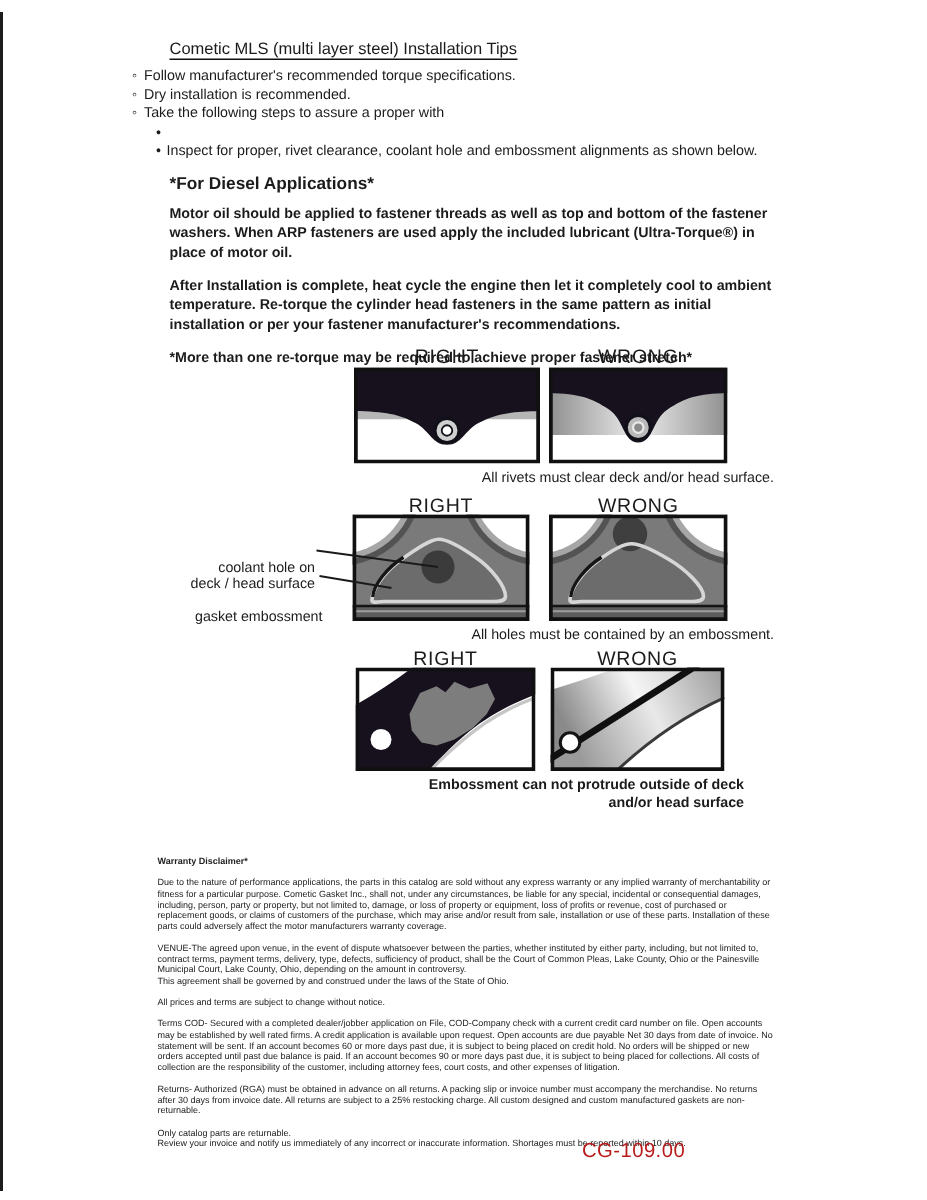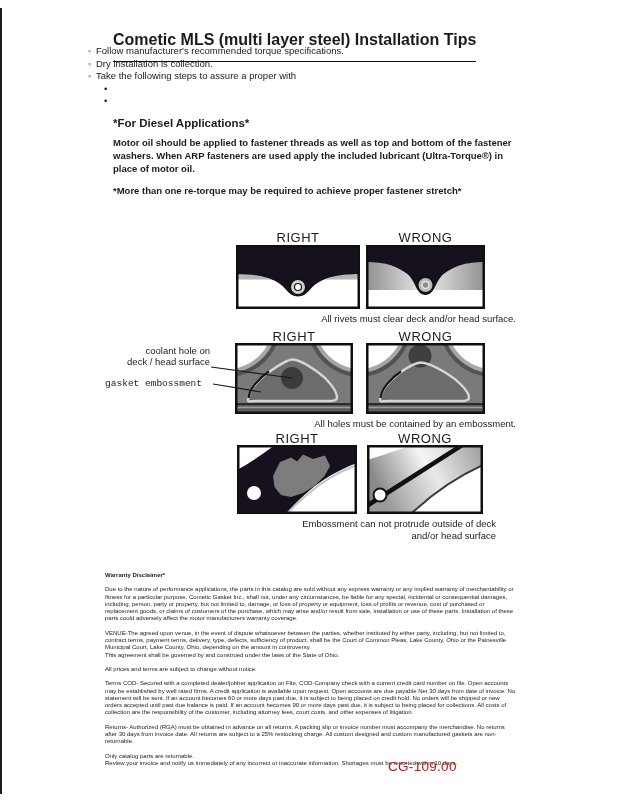--- a/index.html
+++ b/index.html
@@ -3,36 +3,36 @@
 <meta charset="utf-8">
 <style>
   html,body{margin:0;padding:0;background:#e8e8e8;}
   .page{
     position:relative;width:618px;height:800px;background:#ffffff;
     font-family:"Liberation Sans","DejaVu Sans",sans-serif;color:#1b1b1b;
     overflow:hidden;margin:0 auto;
   }
   .edge-line{position:absolute;left:0;top:8px;width:1.5px;height:786px;background:#1c1c1c;}
   .doc-title{
-    position:absolute;left:113px;top:20px;font-size:16px;font-weight:bold;
-    border-bottom:1.6px solid #111;padding-bottom:12px;white-space:nowrap;
+    position:absolute;left:113px;top:20px;font-size:11px;font-weight:normal;
+    border-bottom:1.6px solid #111;padding-bottom:0;white-space:nowrap;
   }
   .bullets{position:absolute;left:88px;top:45px;width:460px;font-size:9.5px;line-height:12.6px;}
   .sub-bullets{position:absolute;left:104px;top:83px;width:450px;font-size:9.5px;line-height:12.4px;}
   .b-row{display:flex;}
   .marker{width:8px;flex:0 0 8px;}
   .sub-bullets .marker{width:7px;flex:0 0 7px;}
   .diesel{position:absolute;left:113px;top:117px;width:408px;font-size:9.5px;line-height:13px;}
   .diesel h2{font-size:11.5px;font-weight:bold;margin:0 0 6px 0;}
   .diesel p{margin:0 0 9px 0;font-weight:bold;}
   .fig-label{position:absolute;font-size:13px;font-weight:normal;text-align:center;letter-spacing:0.5px;}
   .fig-box{position:absolute;}
   .fig-box svg{display:block;}
   .fig-caption{position:absolute;font-size:9.5px;line-height:11.5px;white-space:pre-line;text-align:right;}
-  .side-label{position:absolute;font-size:9.5px;line-height:11px;text-align:right;white-space:pre-line;}
+  .side-label{position:absolute;font-size:9.5px;line-height:11px;text-align:right;white-space:pre-line;margin-top:28px;}
   .leader-overlay{position:absolute;left:120px;top:330px;pointer-events:none;}
   .disclaimer{position:absolute;left:105px;top:572px;width:412px;font-size:6px;line-height:7.3px;color:#222;}
   .disclaimer h3{font-size:6px;margin:0 0 7px 0;font-weight:bold;}
   .disclaimer p{margin:0 0 7px 0;white-space:pre-line;}
   .page-ref{position:absolute;left:388px;top:759px;font-size:13.5px;letter-spacing:0.3px;color:#b91c1c;}
 </style>
 </head>
 <body>
 
 <div class="page">
@@ -40,40 +40,42 @@
 
   <h1 class="doc-title">Cometic MLS (multi layer steel) Installation Tips</h1>
 
   <div class="bullets">
     <div class="b-row">
       <span class="marker">◦</span>
       <span>Follow manufacturer's recommended torque specifications.</span>
     </div>
     <div class="b-row">
       <span class="marker">◦</span>
-      <span>Dry installation is collection.</span>
+      <span>Dry installation is recommended.</span>
     </div>
     <div class="b-row">
       <span class="marker">◦</span>
       <span>Take the following steps to assure a proper with</span>
     </div>
   </div>
 
   <div class="sub-bullets">
     <div class="b-row">
       <span class="marker">•</span>
     </div>
     <div class="b-row">
       <span class="marker">•</span>
+      <span>Inspect for proper, rivet clearance, coolant hole and embossment alignments as shown below.</span>
     </div>
   </div>
 
   <div class="diesel">
     <h2>*For Diesel Applications*</h2>
     <p>Motor oil should be applied to fastener threads as well as top and bottom of the fastener washers. When ARP fasteners are used apply the included lubricant (Ultra-Torque®) in place of motor oil.</p>
+    <p>After Installation is complete, heat cycle the engine then let it completely cool to ambient temperature. Re-torque the cylinder head fasteners in the same pattern as initial installation or per your fastener manufacturer's recommendations.</p>
     <p>*More than one re-torque may be required to achieve proper fastener stretch*</p>
   </div>
 
   <div class="fig-label" style="left:236px;top:230px;width:124px;">RIGHT</div>
   <div class="fig-label" style="left:366px;top:230px;width:119px;">WRONG</div>
 
   <div class="fig-box" style="left:236px;top:245px;">
     <svg width="124" height="64" viewBox="0 0 124 64">
       <rect x="0" y="0" width="124" height="64" fill="#ffffff"></rect>
       <rect x="0" y="27.5" width="124" height="7" fill="#b6b6b6"></rect>
@@ -103,21 +105,21 @@
     </svg>
   </div>
 
   <div class="fig-caption" style="left:236px;top:313px;width:280px;">All rivets must clear deck and/or head surface.</div>
 
   <div class="fig-label" style="left:235px;top:329px;width:118px;">RIGHT</div>
   <div class="fig-label" style="left:366px;top:329px;width:119px;">WRONG</div>
 
   <div class="side-label" style="left:60px;top:345px;width:150px;">coolant hole on
 deck / head surface</div>
-  <div class="side-label" style="left:52px;top:378px;width:150px;font-family:Liberation Mono, monospace;">gasket embossment</div>
+  <div class="side-label" style="left:65px;top:378px;width:150px;">gasket embossment</div>
 
   <div class="fig-box" style="left:235px;top:343px;">
     <svg width="118" height="71" viewBox="0 0 118 71">
       <rect x="0" y="0" width="118" height="71" fill="#7a7a7a"></rect>
       <circle cx="-8" cy="-20" r="54" fill="#535353"></circle>
       <circle cx="-8" cy="-20" r="50" fill="#a6a6a6"></circle>
       <circle cx="-8" cy="-20" r="46" fill="#ffffff"></circle>
       <circle cx="126" cy="-20" r="54" fill="#535353"></circle>
       <circle cx="126" cy="-20" r="50" fill="#a6a6a6"></circle>
       <circle cx="126" cy="-20" r="46" fill="#ffffff"></circle>
@@ -189,21 +191,21 @@
       <rect x="0" y="0" width="116" height="69" fill="#ffffff"></rect>
       <path d="M0,60 L98,-2 L116,-2 L116,20 C92,31 66,48 44,69 L0,69 Z" fill="url(#g3b)"></path>
       <path d="M116,20 C92,31 66,48 44,69" stroke="#3a3a3a" stroke-width="2" fill="none"></path>
       <path d="M0,15 Q20,9 45,0 L96,0 L0,59.5 Z" fill="url(#g3a)"></path>
       <path d="M-2,62 L100,-3" stroke="#101010" stroke-width="4.5"></path>
       <circle cx="13" cy="50" r="6.5" fill="#ffffff" stroke="#131313" stroke-width="2"></circle>
       <rect x="1.25" y="1.25" width="113.5" height="66.5" fill="none" stroke="#101010" stroke-width="2.5"></rect>
     </svg>
   </div>
 
-  <div class="fig-caption" style="left:236px;top:518px;width:260px;">Embossment can not protrude outside of deck
+  <div class="fig-caption" style="left:236px;top:518px;width:260px;font-weight:bold;">Embossment can not protrude outside of deck
 and/or head surface</div>
 
   <div class="disclaimer">
     <h3>Warranty Disclaimer*</h3>
     <p>Due to the nature of performance applications, the parts in this catalog are sold without any express warranty or any implied warranty of merchantability or fitness for a particular purpose.  Cometic Gasket Inc., shall not, under any circumstances, be liable for any special, incidental or consequential damages, including, person, party or property, but not limited to, damage, or loss of property or equipment, loss of profits or revenue, cost of purchased or replacement goods, or claims of customers of the purchase, which may arise and/or result from sale, installation or use of these parts.  Installation of these parts could adversely affect the motor manufacturers warranty coverage.</p>
     <p>VENUE-The agreed upon venue, in the event of dispute whatsoever between the parties, whether instituted by either party, including, but not limited to, contract terms, payment terms, delivery, type, defects, sufficiency of product, shall be the Court of Common Pleas, Lake County, Ohio or the Painesville Municipal Court, Lake County, Ohio, depending on the amount in controversy.
 This agreement shall be governed by and construed under the laws of the State of Ohio.</p>
     <p>All prices and terms are subject to change without notice.</p>
     <p>Terms COD- Secured with a completed dealer/jobber application on File, COD-Company check with a current credit card number on file.  Open accounts may be established by well rated firms.  A credit application is available upon request.  Open accounts are due payable Net 30 days from date of invoice.  No statement will be sent.  If an account becomes 60 or more days past due, it is subject to being placed on credit hold.  No orders will be shipped or new orders accepted until past due balance is paid.  If an account becomes 90 or more days past due, it is subject to being placed for collections.  All costs of collection are the responsibility of the customer, including attorney fees, court costs, and other expenses of litigation.</p>
     <p>Returns- Authorized (RGA) must be obtained in advance on all returns.  A packing slip or invoice number must accompany the merchandise.  No returns after 30 days from invoice date.  All returns are subject to a 25% restocking charge.  All custom designed and custom manufactured gaskets are non-returnable.</p>

